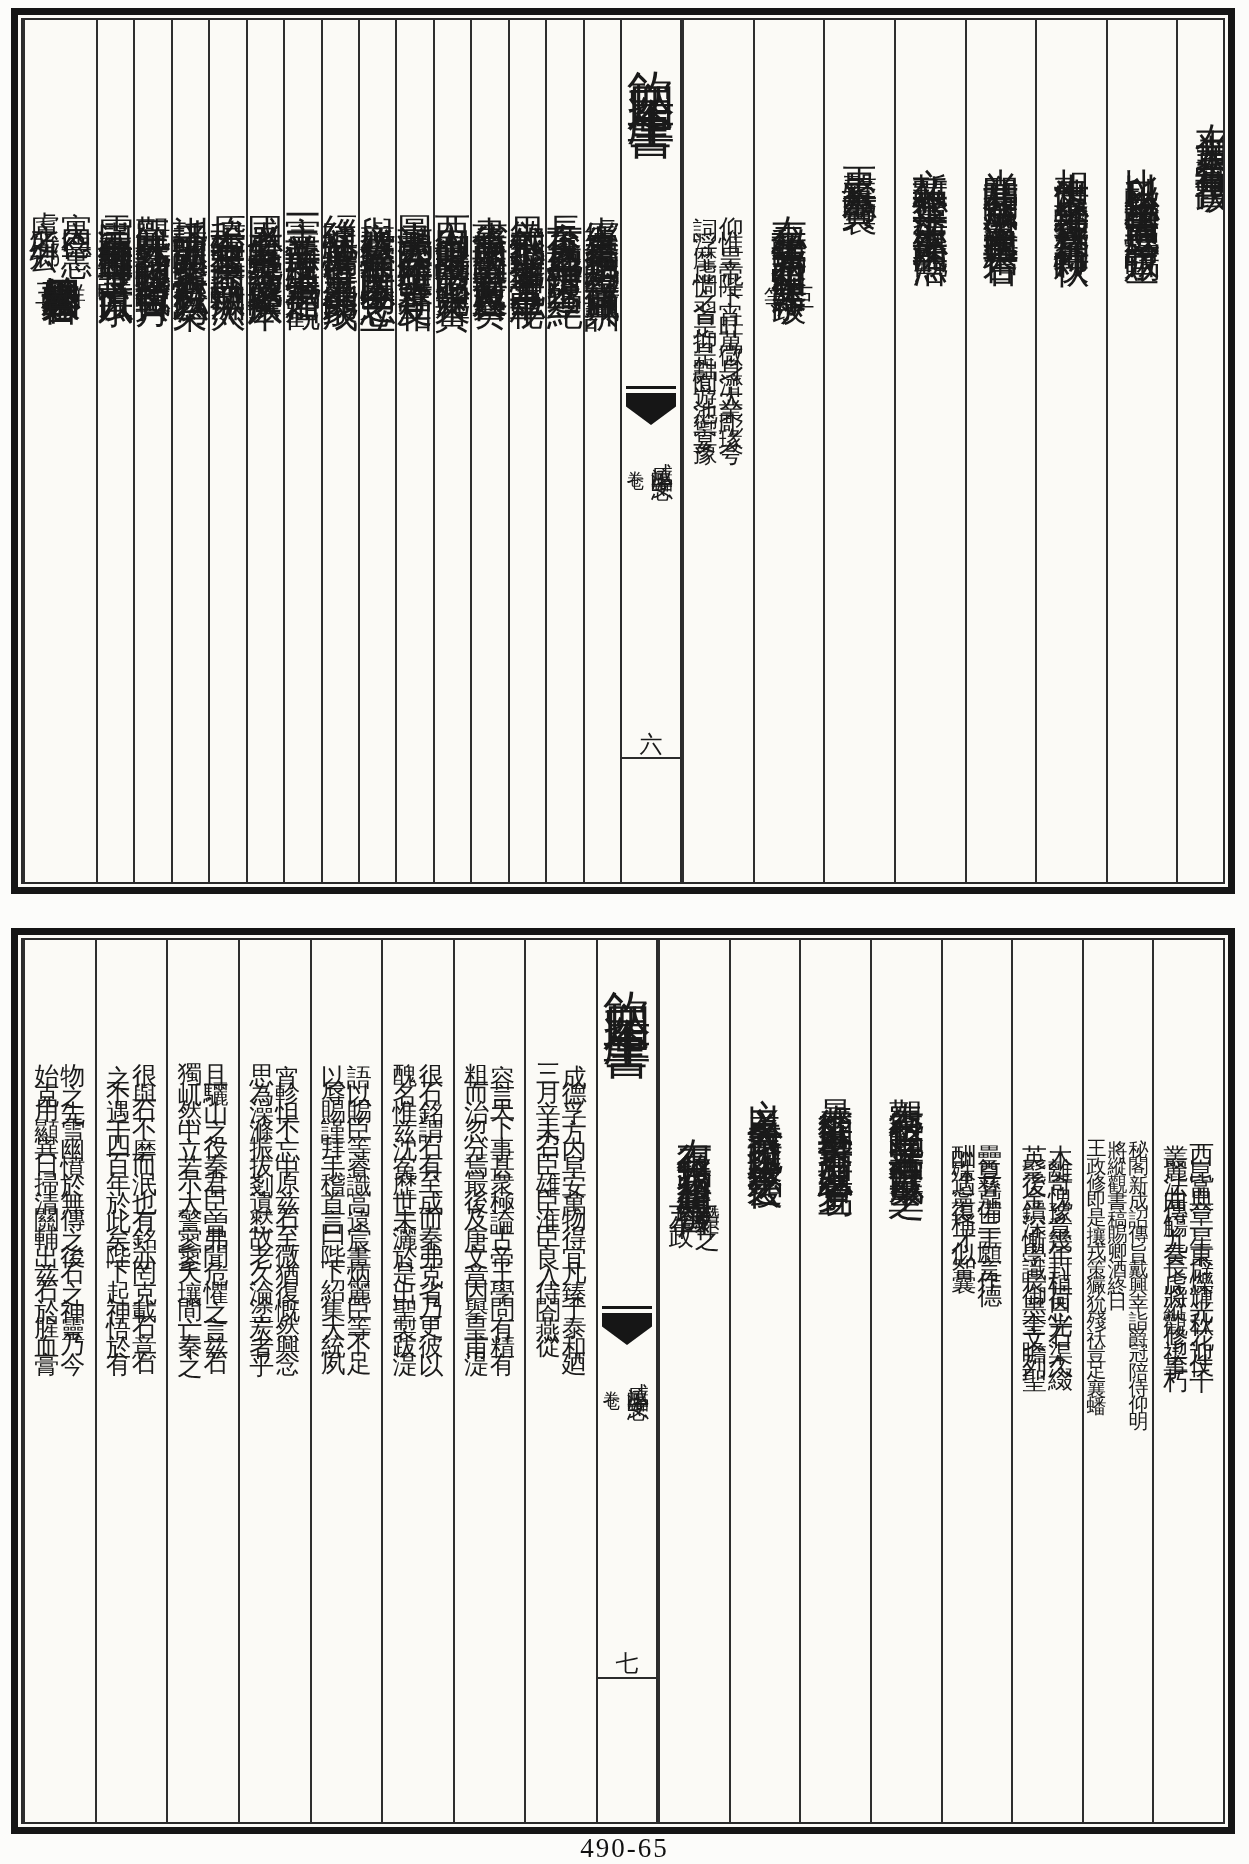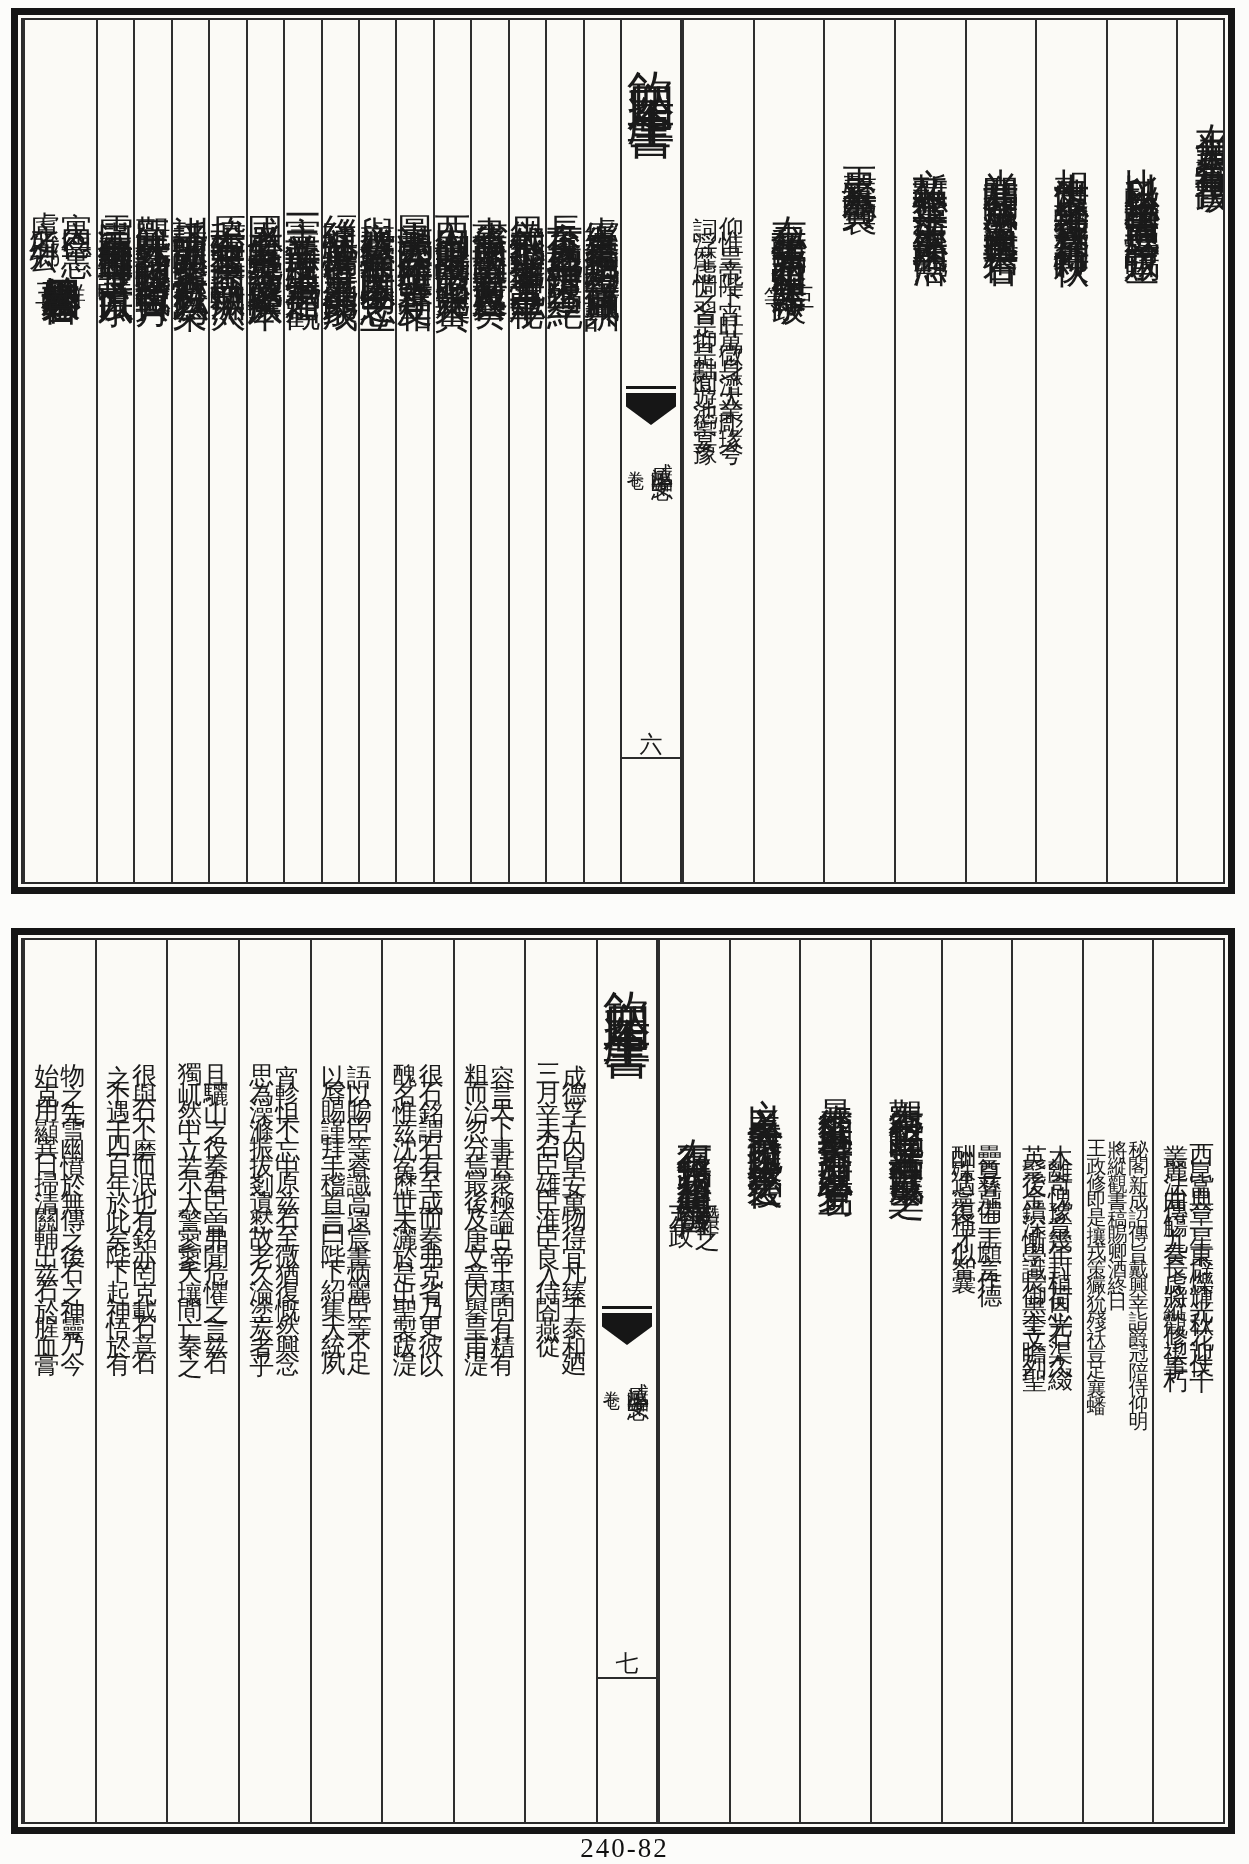--- a/index.html
+++ b/index.html
@@ -353,13 +353,13 @@
             <div class="pair">
               <div class="vt cnote">上纘祚之</div>
               <div class="vt cnote">十九年政</div>
             </div>
           </div>
         </div>
       </div>
   </div>
 </div>
 
-<div class="page-number">240-82</div>
+<div class="page-number">490-65</div>
 
 </body></html>

